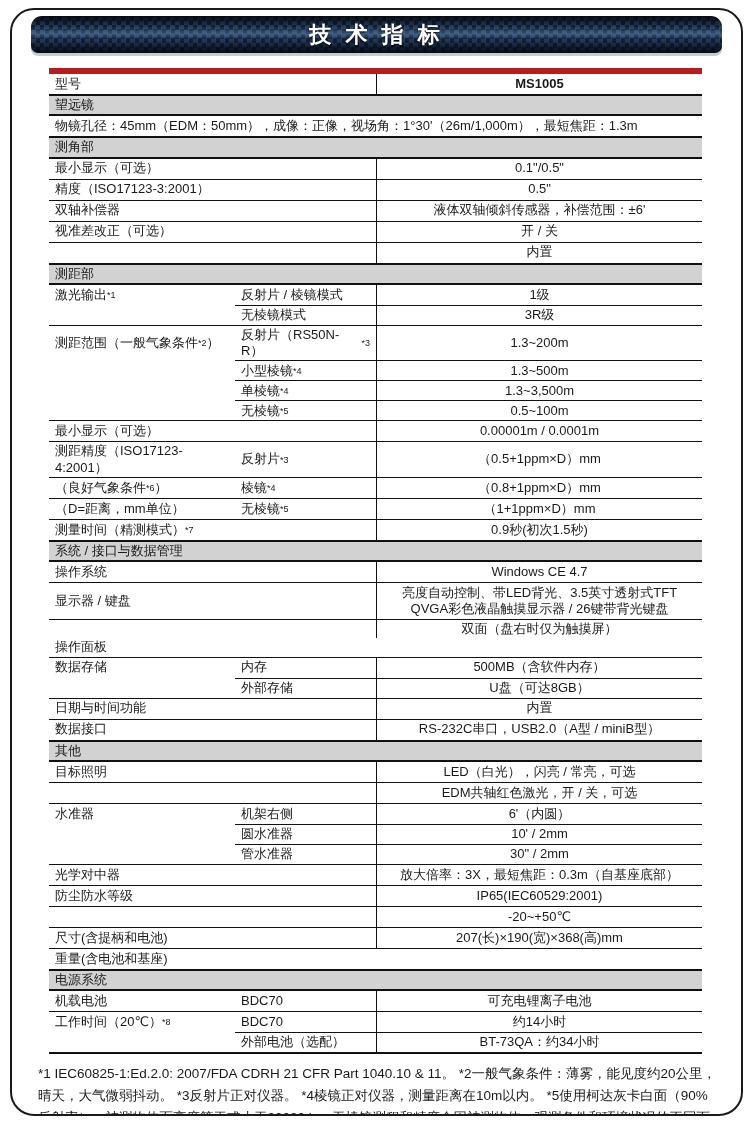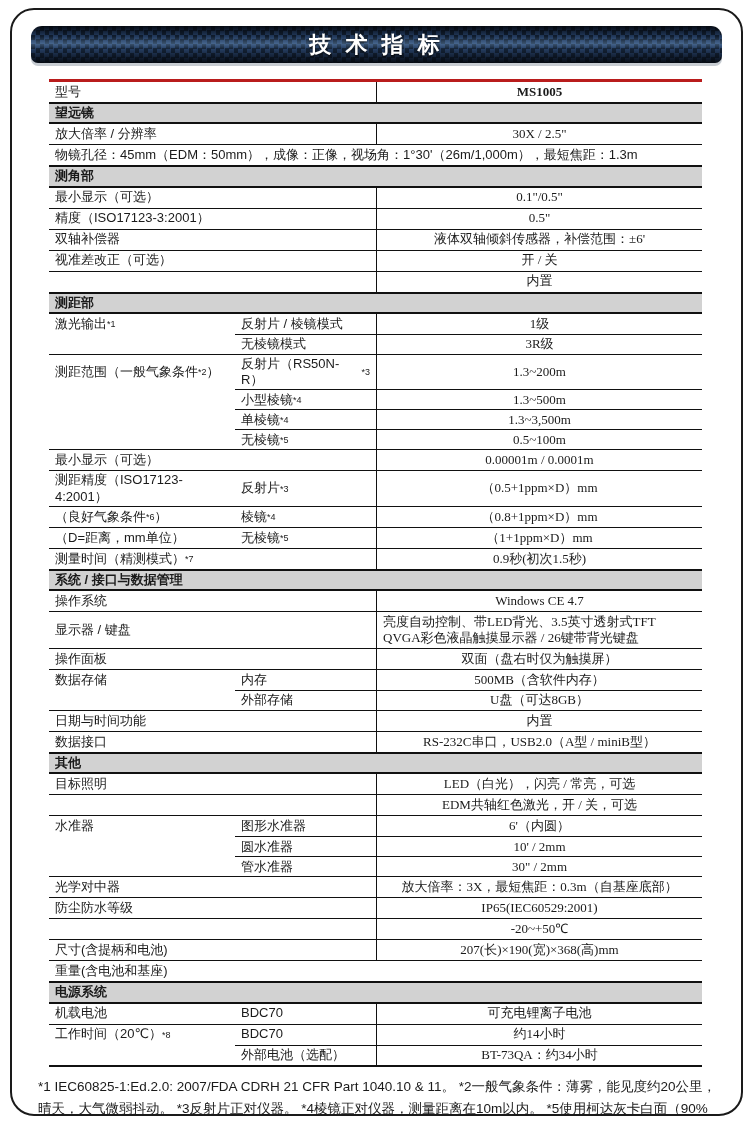--- a/index.html
+++ b/index.html
@@ -13,21 +13,21 @@
     box-sizing:border-box;
     width:733px;height:1108px;
     margin:8px 10px;
     border:2px solid var(--page-border,#1a1a1a);
     border-radius:24px;
     background:#fff;
     overflow:hidden;
   }
   
   .header-bar{
-    margin:16px 19px;
+    margin:6px 19px;
     height:37px;
     border-radius:11px 11px 7px 7px;
     display:flex;align-items:center;justify-content:center;
     background:
       linear-gradient(180deg,
         rgba(4,8,15,0.92) 0%,
         rgba(35,62,98,0.25) 28%,
         rgba(105,145,190,0.50) 48%,
         rgba(45,75,115,0.28) 62%,
         rgba(4,8,15,0.92) 100%),
@@ -38,21 +38,21 @@
   .header-bar .title{
     color:#ffffff;
     font-size:22px;
     font-weight:bold;
     letter-spacing:4px;
     text-shadow:0 1px 2px rgba(0,0,0,.8);
   }
   
   .spec-table{
     margin:15px 39px 1px 37px;     
-    border-top:3px solid #b91c1c;
+    border-top:6px solid #b91c1c;
     border-bottom:2px solid #111;
     font-size:13px;
   }
   .tr{
     display:grid;
     grid-template-columns:186px 141px 1fr;
     min-height:20px;
     border-top:1px solid #111;
   }
   .tr:first-child{border-top:none;}
@@ -66,28 +66,28 @@
   .tr.cont{border-top:none;}
   .tr.cont .cell.sub,
   .tr.cont .cell.value{border-top:1px solid #111;}
   .cell{
     display:flex;align-items:center;
     padding:1px 6px;
     line-height:1.25;
     box-sizing:border-box;
   }
   .cell sup{font-size:9px;line-height:0;vertical-align:super;}
-  .cell.sec{grid-column:1/4;font-weight:bold;}
+  .cell.sec{grid-column:1/4;font-weight:normal;}
   .cell.full{grid-column:1/4;}
   .cell.span2{grid-column:1/3;}
   .cell.value{
     grid-column:3/4;
     border-left:1px solid #111;
     justify-content:center;
-    font-family:Liberation Serif, serif;
+    text-align:center;
   }
   .cell.value.bold{font-weight:bold;}
   .tr.tall{min-height:36px;}
   
   .footnotes{
     margin:9px 22px 0 26px;
     font-size:13.5px;
     line-height:22px;
     text-align:left;
   }
@@ -102,24 +102,20 @@
 
   <div class="spec-table" id="spec-table">
       <div class="tr">
         <div class="cell span2">型号</div>
         <div class="cell value bold">MS1005</div>
       </div>
       <div class="tr section">
         <div class="cell sec">望远镜</div>
       </div>
       <div class="tr">
-        <div class="cell span2">放大倍率 / 分辨率</div>
-        <div class="cell value">30X / 2.5"</div>
-      </div>
-      <div class="tr">
         <div class="cell full">物镜孔径：45mm（EDM：50mm），成像：正像，视场角：1°30'（26m/1,000m），最短焦距：1.3m</div>
       </div>
       <div class="tr section">
         <div class="cell sec">测角部</div>
       </div>
       <div class="tr">
         <div class="cell span2">最小显示（可选）</div>
         <div class="cell value">0.1"/0.5"</div>
       </div>
       <div class="tr">
@@ -198,22 +194,22 @@
       </div>
       <div class="tr">
         <div class="cell span2">操作系统</div>
         <div class="cell value">Windows CE 4.7</div>
       </div>
       <div class="tr tall">
         <div class="cell span2">显示器 / 键盘</div>
         <div class="cell value">亮度自动控制、带LED背光、3.5英寸透射式TFT QVGA彩色液晶触摸显示器 / 26键带背光键盘</div>
       </div>
       <div class="tr">
+        <div class="cell value">双面（盘右时仅为触摸屏）</div>
         <div class="cell span2">操作面板</div>
-        <div class="cell value">双面（盘右时仅为触摸屏）</div>
       </div>
       <div class="tr">
         <div class="cell label">数据存储</div>
         <div class="cell sub">内存</div>
         <div class="cell value">500MB（含软件内存）</div>
       </div>
       <div class="tr cont">
         <div class="cell label"></div>
         <div class="cell sub">外部存储</div>
         <div class="cell value">U盘（可达8GB）</div>
@@ -231,21 +227,21 @@
       </div>
       <div class="tr">
         <div class="cell span2">目标照明</div>
         <div class="cell value">LED（白光），闪亮 / 常亮，可选</div>
       </div>
       <div class="tr">
         <div class="cell value">EDM共轴红色激光，开 / 关，可选</div>
       </div>
       <div class="tr">
         <div class="cell label">水准器</div>
-        <div class="cell sub">图形水准器</div>
+        <div class="cell sub">机架右侧</div>
         <div class="cell value">6'（内圆）</div>
       </div>
       <div class="tr cont">
         <div class="cell label"></div>
         <div class="cell sub">圆水准器</div>
         <div class="cell value">10' / 2mm</div>
       </div>
       <div class="tr cont">
         <div class="cell label"></div>
         <div class="cell sub">管水准器</div>

